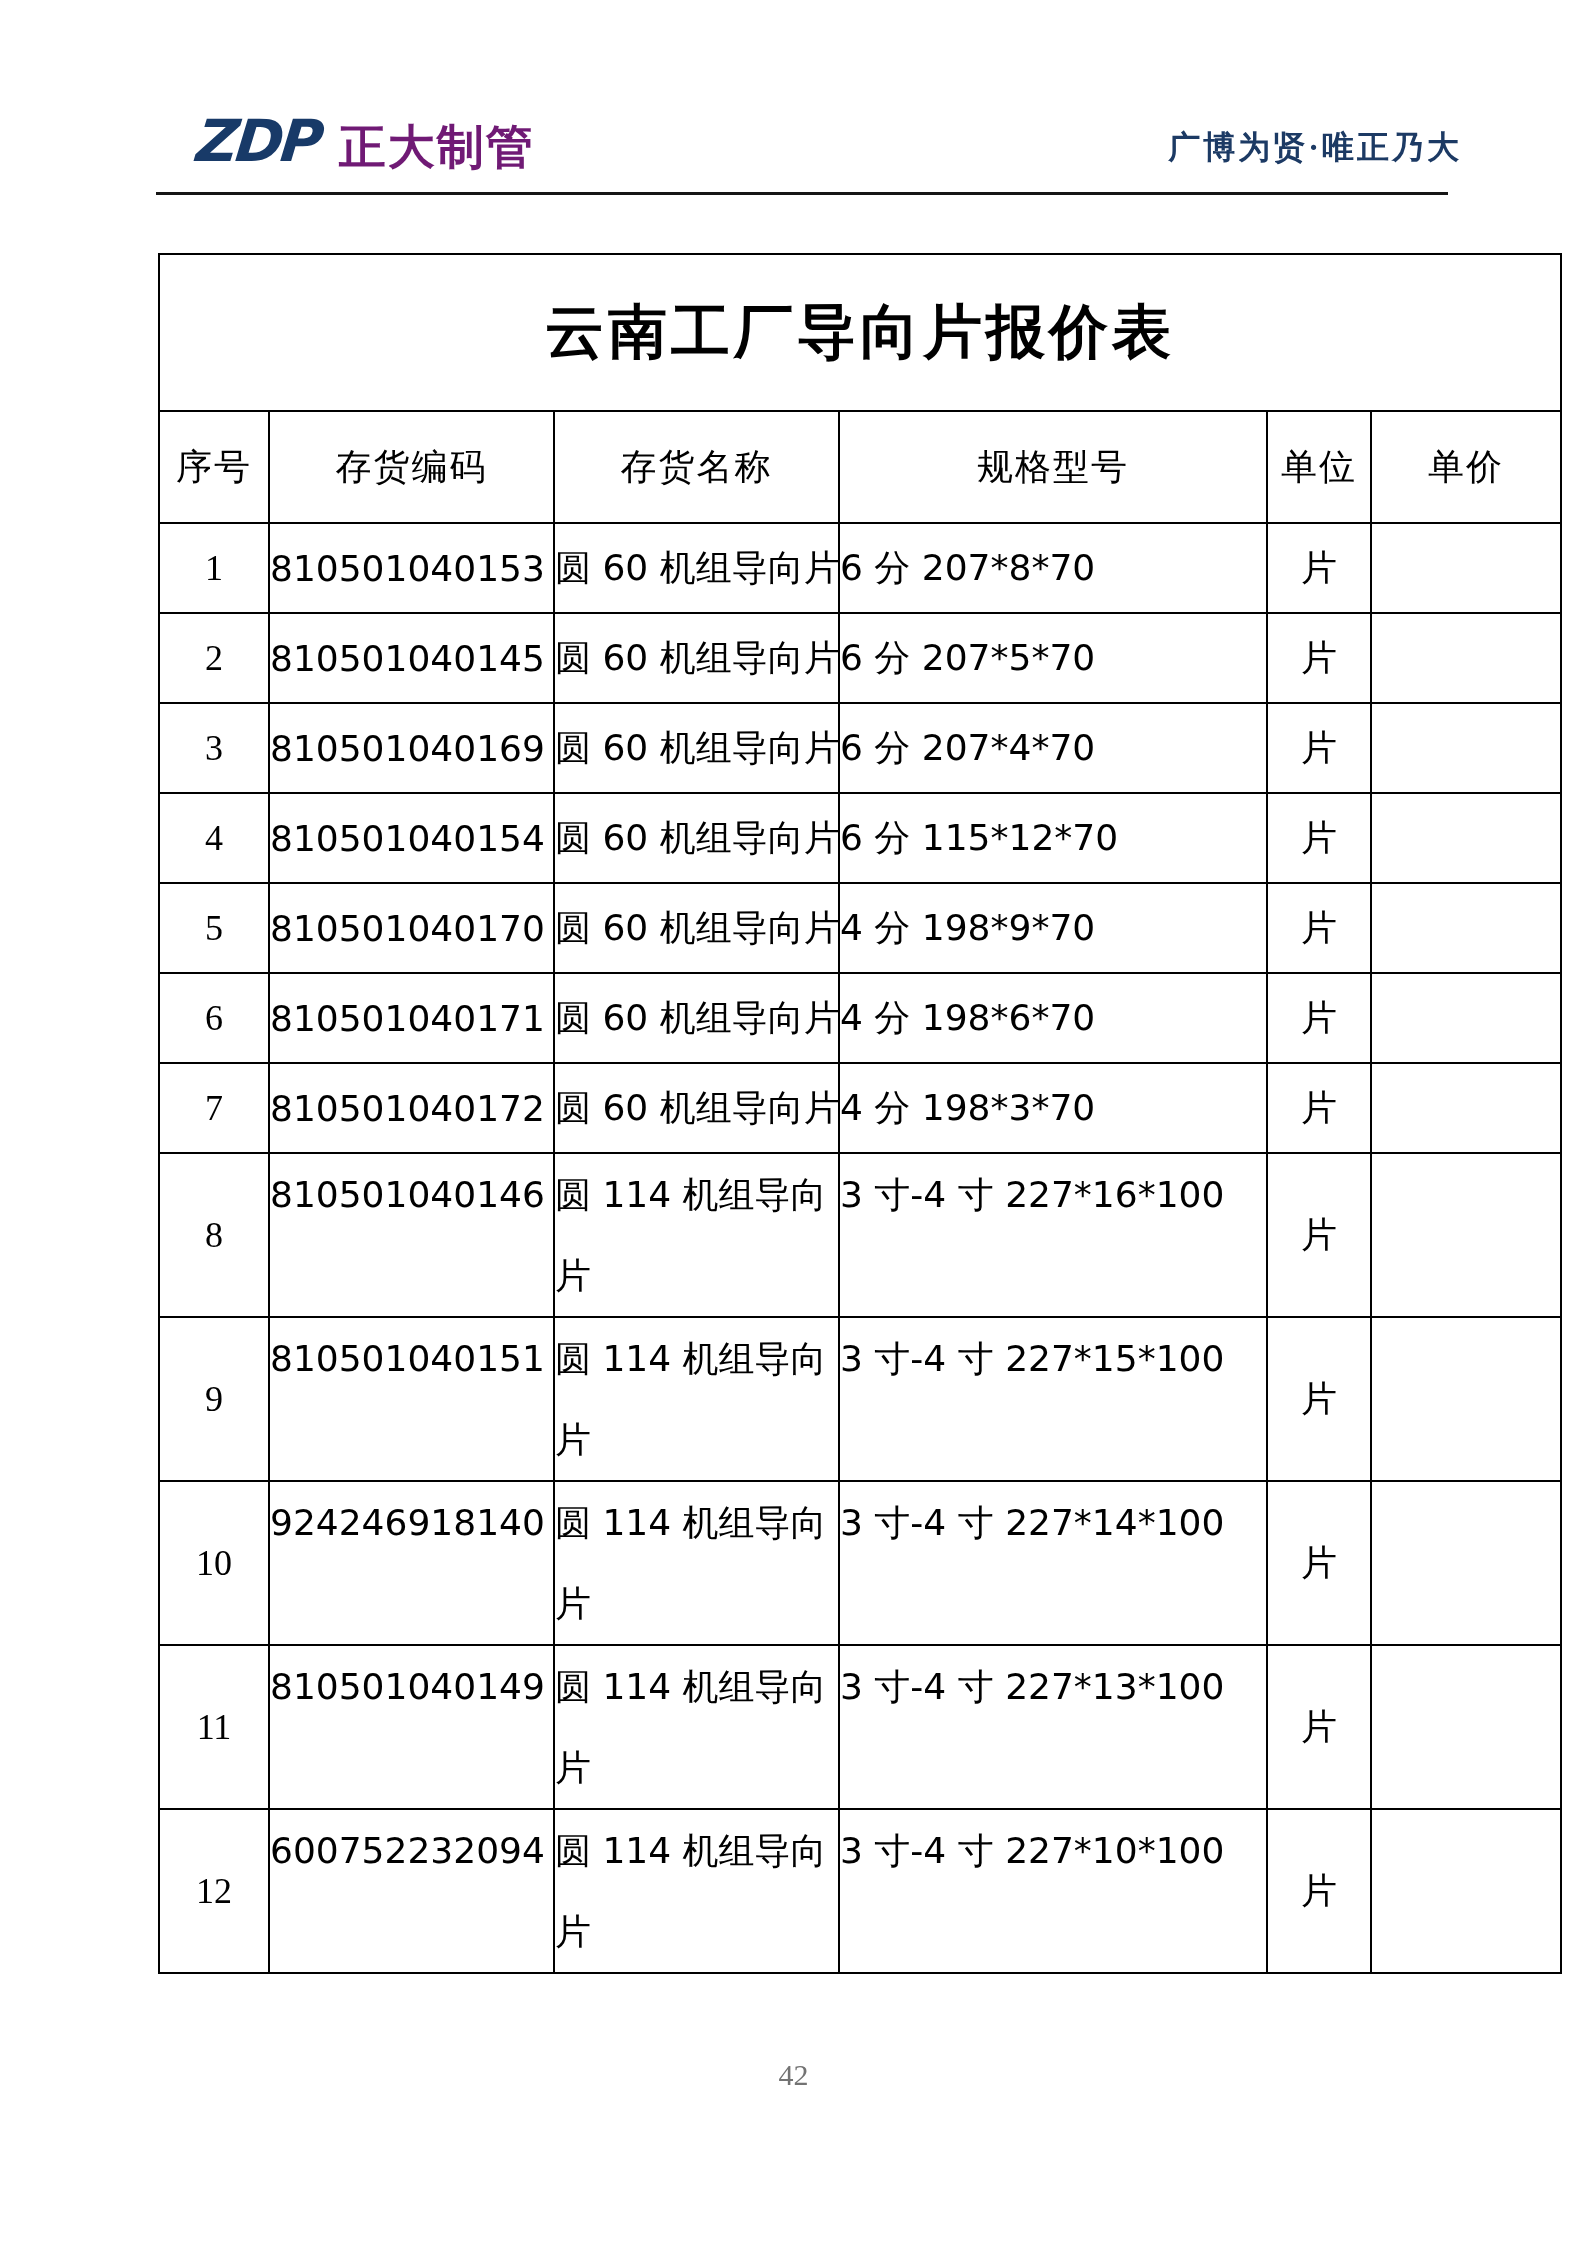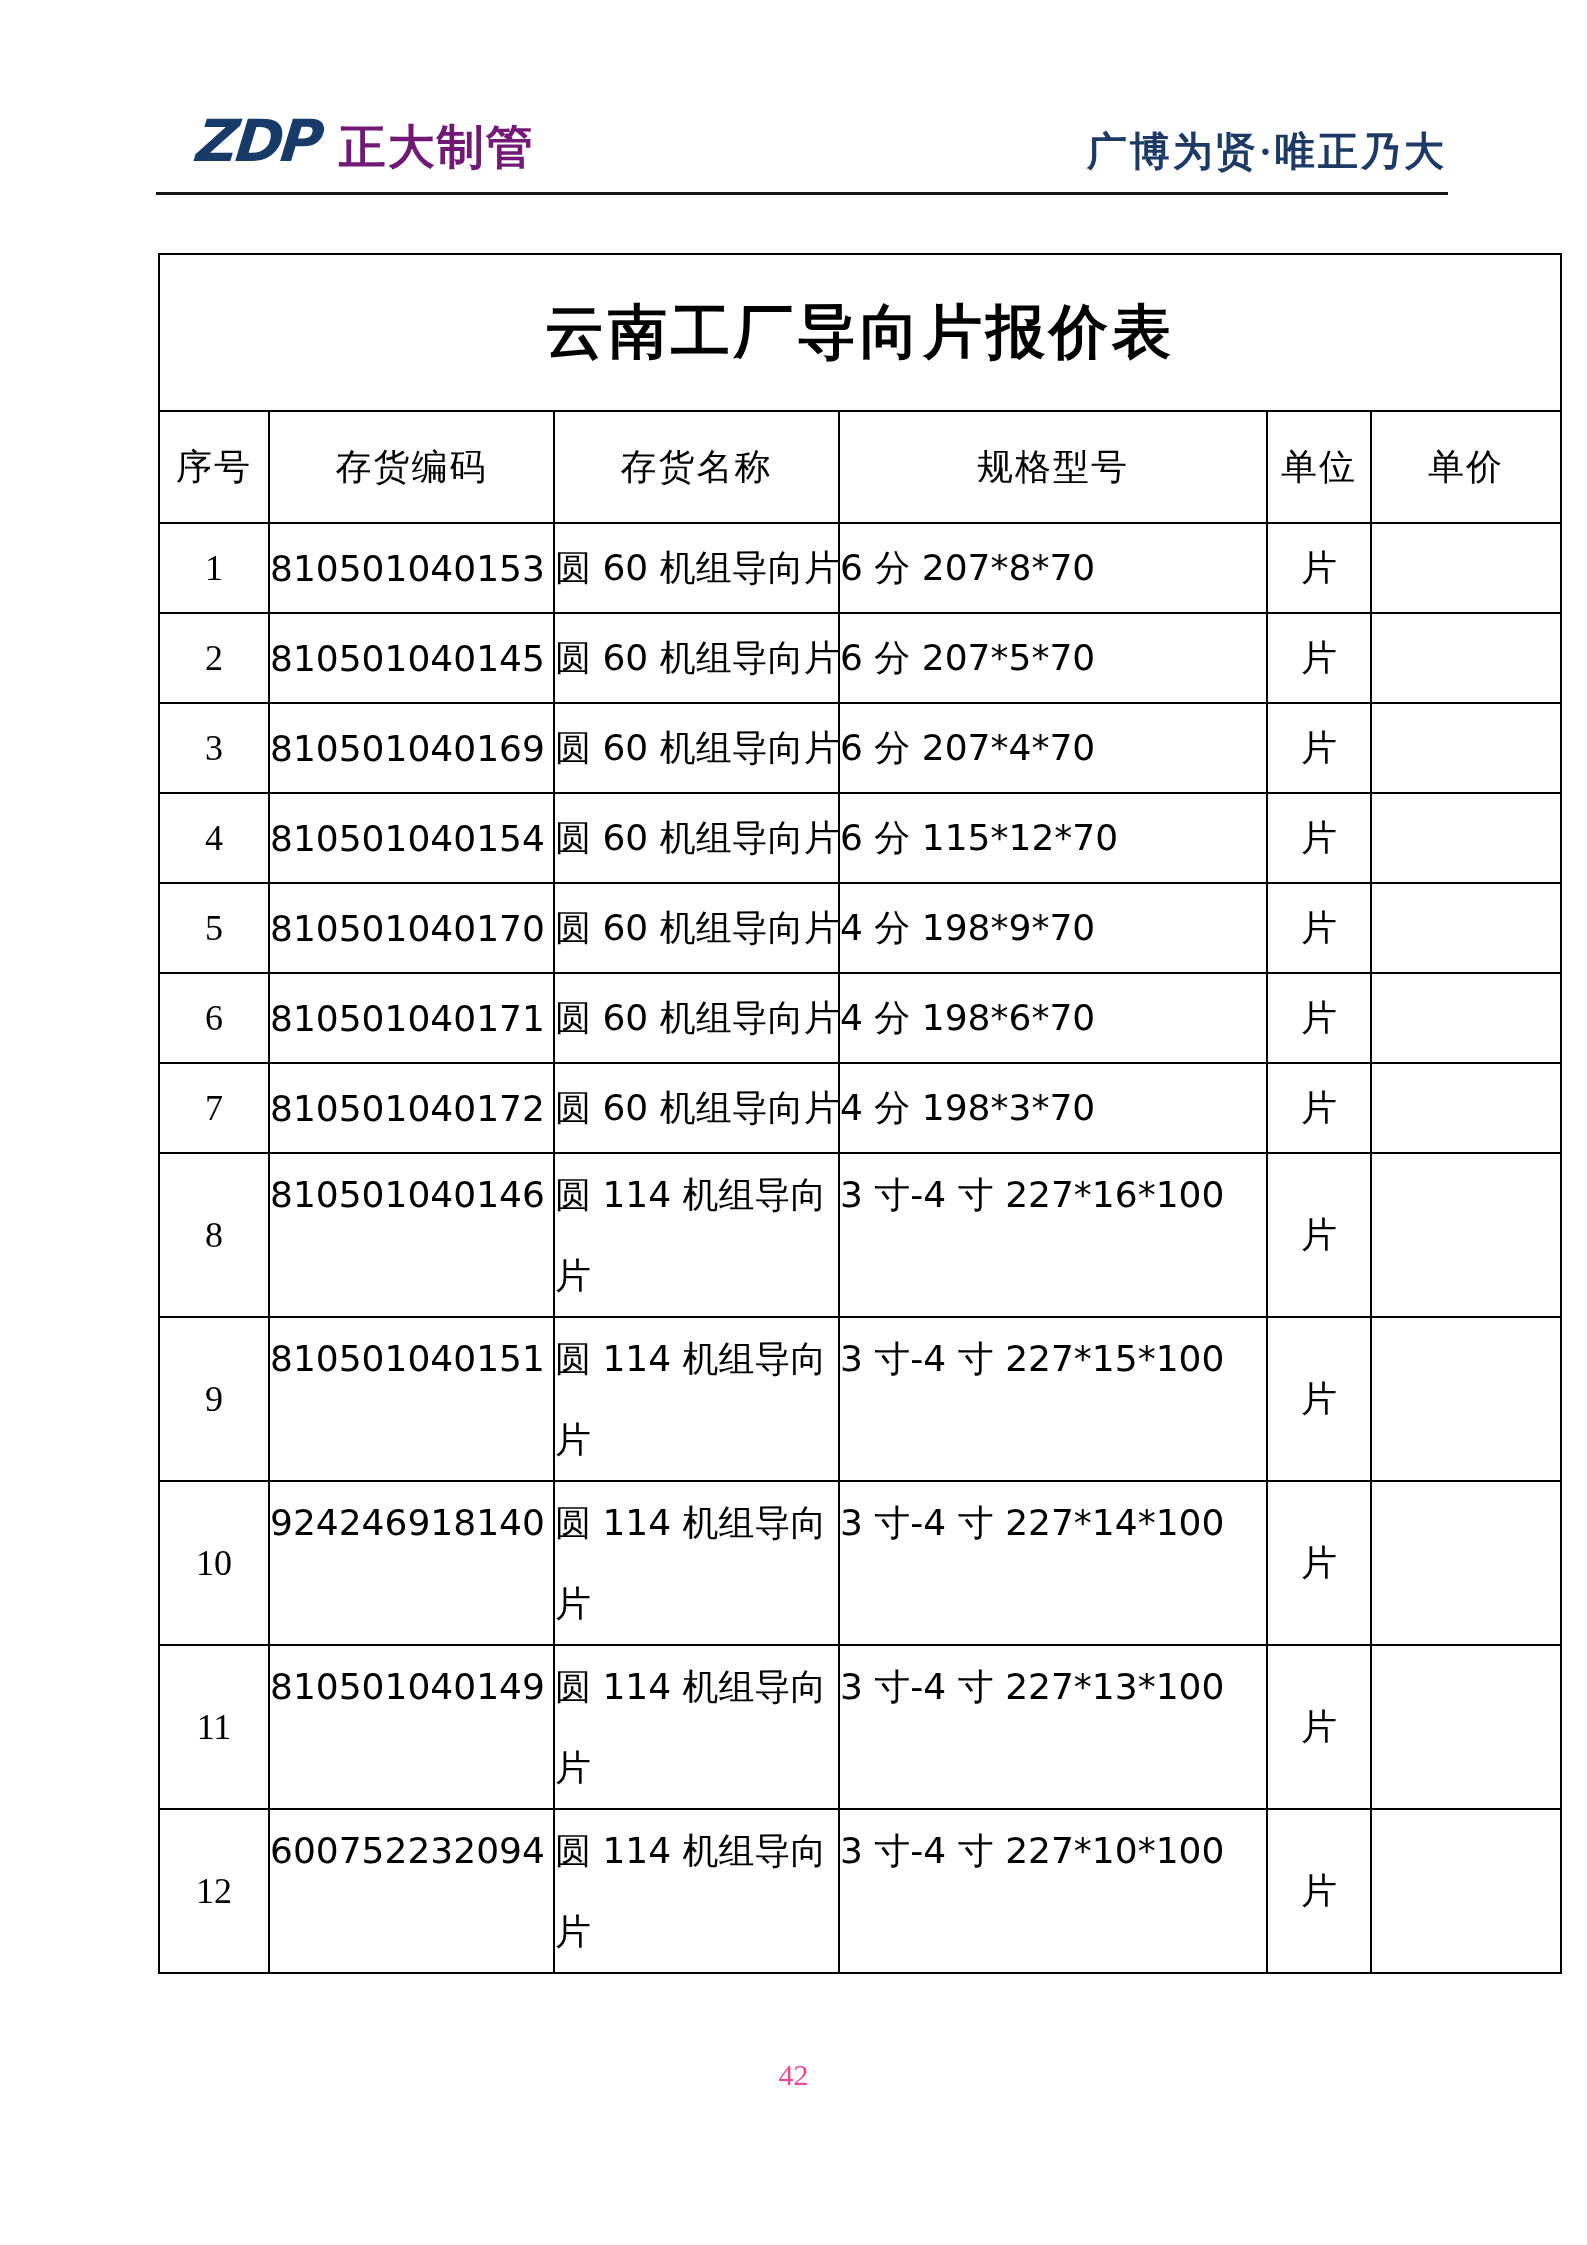--- a/index.html
+++ b/index.html
@@ -14,23 +14,23 @@
   .logo-zdp{
     font-family:"DejaVu Sans","Liberation Sans",sans-serif;
     font-weight:bold;font-style:italic;font-size:58px;line-height:1;
     color:#183a68;letter-spacing:-3px;transform:skewX(-6deg);
   }
   .logo-cn{
     font-family:"DejaVu Sans","Liberation Sans",sans-serif;
     font-weight:bold;font-size:47px;line-height:1;color:#701a75;letter-spacing:2px;
   }
   .motto{
-    position:absolute;right:140px;top:130px;
+    position:absolute;right:125px;top:130px;
     font-family:"Liberation Serif","DejaVu Serif",serif;
-    font-size:40px;line-height:1.1;color:#1c3a64;letter-spacing:3px;font-weight:600;
+    font-size:32px;line-height:1.1;color:#1c3a64;letter-spacing:3px;font-weight:600;
   }
   .header-rule{
     position:absolute;left:156px;top:192px;width:1292px;height:3px;background:#161616;
   }
   
   table.quote{
     position:absolute;left:158px;top:253px;width:1402px;
     border-collapse:collapse;table-layout:fixed;
   }
   table.quote td{border:2px solid #000;padding:0;overflow:hidden;}
@@ -60,21 +60,21 @@
   tr.r-norm td.c-name{white-space:nowrap;}
   tr.r-tall td.c-code,
   tr.r-tall td.c-name,
   tr.r-tall td.c-spec{
     vertical-align:top;line-height:2.25;white-space:normal;
   }
   td.c-price{vertical-align:middle;}
   
   .page-number{
     position:absolute;left:0;top:2058px;width:1587px;text-align:center;
-    font-family:"Liberation Serif","DejaVu Serif",serif;font-size:30px;color:#ec4899;
+    font-family:"Liberation Serif","DejaVu Serif",serif;font-size:30px;color:#737373;
   }
 </style>
 </head>
 <body>
 
 <div class="letterhead">
   <div class="logo">
     <span class="logo-zdp">ZDP</span>
     <span class="logo-cn">正大制管</span>
   </div>

